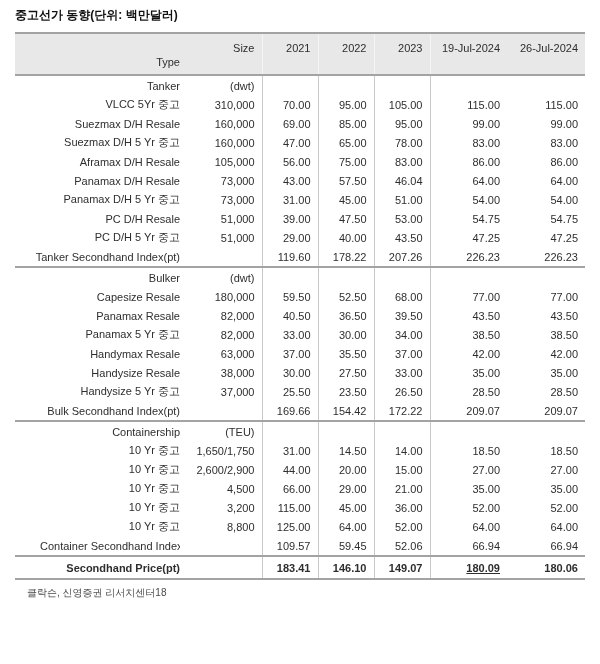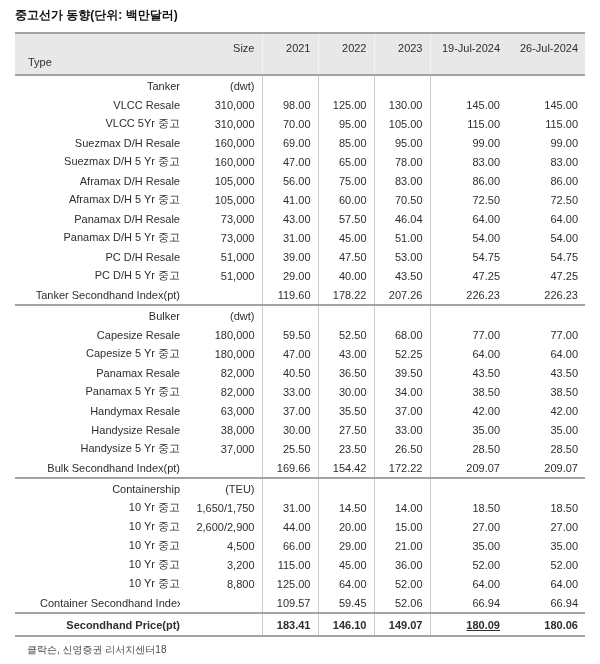--- a/index.html
+++ b/index.html
@@ -39,21 +39,21 @@
     border-top: 2px solid #a3a3a3;
     border-bottom: 2px solid #a3a3a3;
     font-weight: normal;
     height: 24px;
     padding: 0 7px 12px 0;
     text-align: right;
     white-space: nowrap;
     overflow: hidden;
   }
   table.price-table th.c-type {
-    text-align: left;
+    text-align: right;
     padding: 16px 0 0 13px;
   }
   table.price-table th.divider {
     border-left: 1px solid #f5f5f5;
   }
   table.price-table td {
     height: 19px;
     padding: 0 7px 0 0;
     text-align: right;
     white-space: nowrap;
@@ -118,29 +118,20 @@
         <tr>
           <td class="c-type">Tanker</td>
           <td class="c-size">(dwt)</td>
           <td class="c-num divider"></td>
           <td class="c-num divider"></td>
           <td class="c-num divider"></td>
           <td class="c-num divider"></td>
           <td class="c-num"></td>
         </tr>
         <tr>
-          <td class="c-type indent">VLCC Resale</td>
-          <td class="c-size">310,000</td>
-          <td class="c-num divider">98.00</td>
-          <td class="c-num divider">125.00</td>
-          <td class="c-num divider">130.00</td>
-          <td class="c-num divider">145.00</td>
-          <td class="c-num">145.00</td>
-        </tr>
-        <tr>
           <td class="c-type indent">VLCC 5Yr 중고</td>
           <td class="c-size">310,000</td>
           <td class="c-num divider">70.00</td>
           <td class="c-num divider">95.00</td>
           <td class="c-num divider">105.00</td>
           <td class="c-num divider">115.00</td>
           <td class="c-num">115.00</td>
         </tr>
         <tr>
           <td class="c-type indent">Suezmax D/H Resale</td>
@@ -163,29 +154,20 @@
         <tr>
           <td class="c-type indent">Aframax D/H Resale</td>
           <td class="c-size">105,000</td>
           <td class="c-num divider">56.00</td>
           <td class="c-num divider">75.00</td>
           <td class="c-num divider">83.00</td>
           <td class="c-num divider">86.00</td>
           <td class="c-num">86.00</td>
         </tr>
         <tr>
-          <td class="c-type indent">Aframax D/H 5 Yr 중고</td>
-          <td class="c-size">105,000</td>
-          <td class="c-num divider">41.00</td>
-          <td class="c-num divider">60.00</td>
-          <td class="c-num divider">70.50</td>
-          <td class="c-num divider">72.50</td>
-          <td class="c-num">72.50</td>
-        </tr>
-        <tr>
           <td class="c-type indent">Panamax D/H Resale</td>
           <td class="c-size">73,000</td>
           <td class="c-num divider">43.00</td>
           <td class="c-num divider">57.50</td>
           <td class="c-num divider">46.04</td>
           <td class="c-num divider">64.00</td>
           <td class="c-num">64.00</td>
         </tr>
         <tr>
           <td class="c-type indent">Panamax D/H 5 Yr 중고</td>
@@ -233,29 +215,20 @@
           <td class="c-num"></td>
         </tr>
         <tr>
           <td class="c-type indent">Capesize Resale</td>
           <td class="c-size">180,000</td>
           <td class="c-num divider">59.50</td>
           <td class="c-num divider">52.50</td>
           <td class="c-num divider">68.00</td>
           <td class="c-num divider">77.00</td>
           <td class="c-num">77.00</td>
-        </tr>
-        <tr>
-          <td class="c-type indent">Capesize 5 Yr 중고</td>
-          <td class="c-size">180,000</td>
-          <td class="c-num divider">47.00</td>
-          <td class="c-num divider">43.00</td>
-          <td class="c-num divider">52.25</td>
-          <td class="c-num divider">64.00</td>
-          <td class="c-num">64.00</td>
         </tr>
         <tr>
           <td class="c-type indent">Panamax Resale</td>
           <td class="c-size">82,000</td>
           <td class="c-num divider">40.50</td>
           <td class="c-num divider">36.50</td>
           <td class="c-num divider">39.50</td>
           <td class="c-num divider">43.50</td>
           <td class="c-num">43.50</td>
         </tr>

